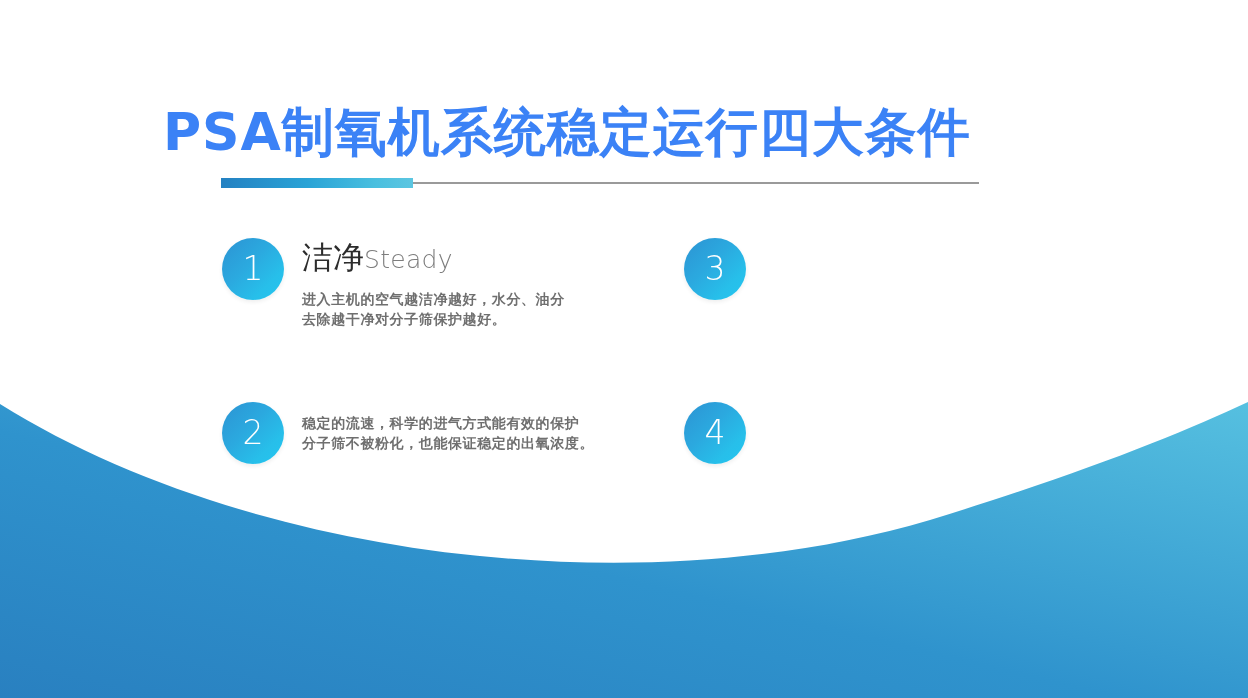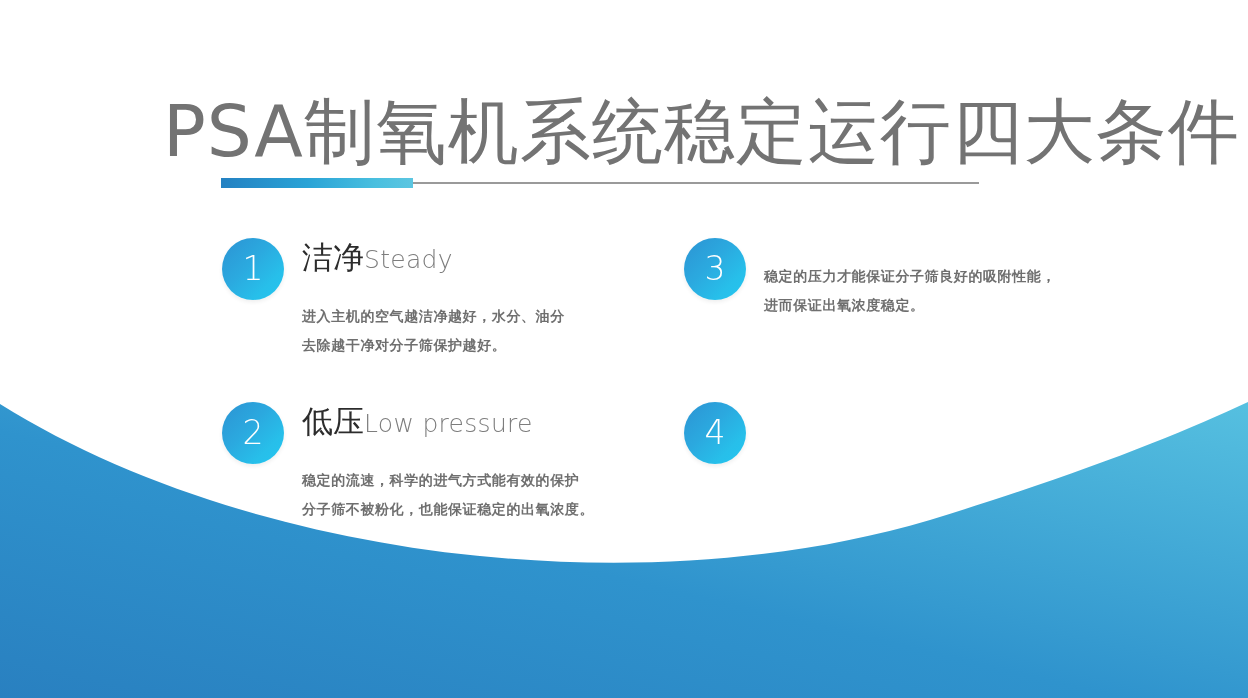--- a/index.html
+++ b/index.html
@@ -24,26 +24,26 @@
     width: 1248px;
     height: 698px;
     pointer-events: none;
   }
 
   
   #title {
     position: absolute;
     left: 163px;
     top: 94px;
-    font-size: 71px;
+    font-size: 52px;
     line-height: 76px;
     letter-spacing: 1px;
-    color: #737373;
+    color: #3b82f6;
     font-family: "DejaVu Sans", "Liberation Sans", sans-serif;
-    font-weight: 400;
+    font-weight: 700;
     white-space: nowrap;
   }
 
   
   #rule-wrap {
     position: absolute;
     left: 221px;
     top: 178px;
     width: 758px;
     height: 10px;
@@ -116,25 +116,25 @@
   }
   .heading-en {
     font-family: "DejaVu Sans", "Liberation Sans", sans-serif;
     font-size: 25px;
     color: #7d7d7d;
     font-weight: 300;
     letter-spacing: 0.3px;
   }
 
   .item-desc {
-    margin-top: 22px;
+    margin-top: 9px;
     font-family: "DejaVu Serif", "Liberation Serif", serif;
     font-weight: bold;
     font-size: 14px;
-    line-height: 29px;
+    line-height: 20px;
     color: #6f6f6f;
     letter-spacing: 0.6px;
     white-space: pre-line;
   }
 </style>
 </head>
 <body>
 
 <div id="slide">
 
@@ -167,35 +167,30 @@
       <div class="item-desc">进入主机的空气越洁净越好，水分、油分
 去除越干净对分子筛保护越好。</div>
     </div>
   </div>
 
   <div class="item" id="item-2">
     <div class="badge">
       <span class="badge-num">2</span>
     </div>
     <div class="item-body">
-      <div class="item-heading">
-        <span class="heading-cn">低压</span><span class="heading-en">Low pressure</span>
-      </div>
       <div class="item-desc">稳定的流速，科学的进气方式能有效的保护
 分子筛不被粉化，也能保证稳定的出氧浓度。</div>
     </div>
   </div>
 
   <div class="item" id="item-3">
     <div class="badge">
       <span class="badge-num">3</span>
     </div>
     <div class="item-body">
-      <div class="item-desc">稳定的压力才能保证分子筛良好的吸附性能，
-进而保证出氧浓度稳定。</div>
     </div>
   </div>
 
   <div class="item" id="item-4">
     <div class="badge">
       <span class="badge-num">4</span>
     </div>
     <div class="item-body">
     </div>
   </div>

